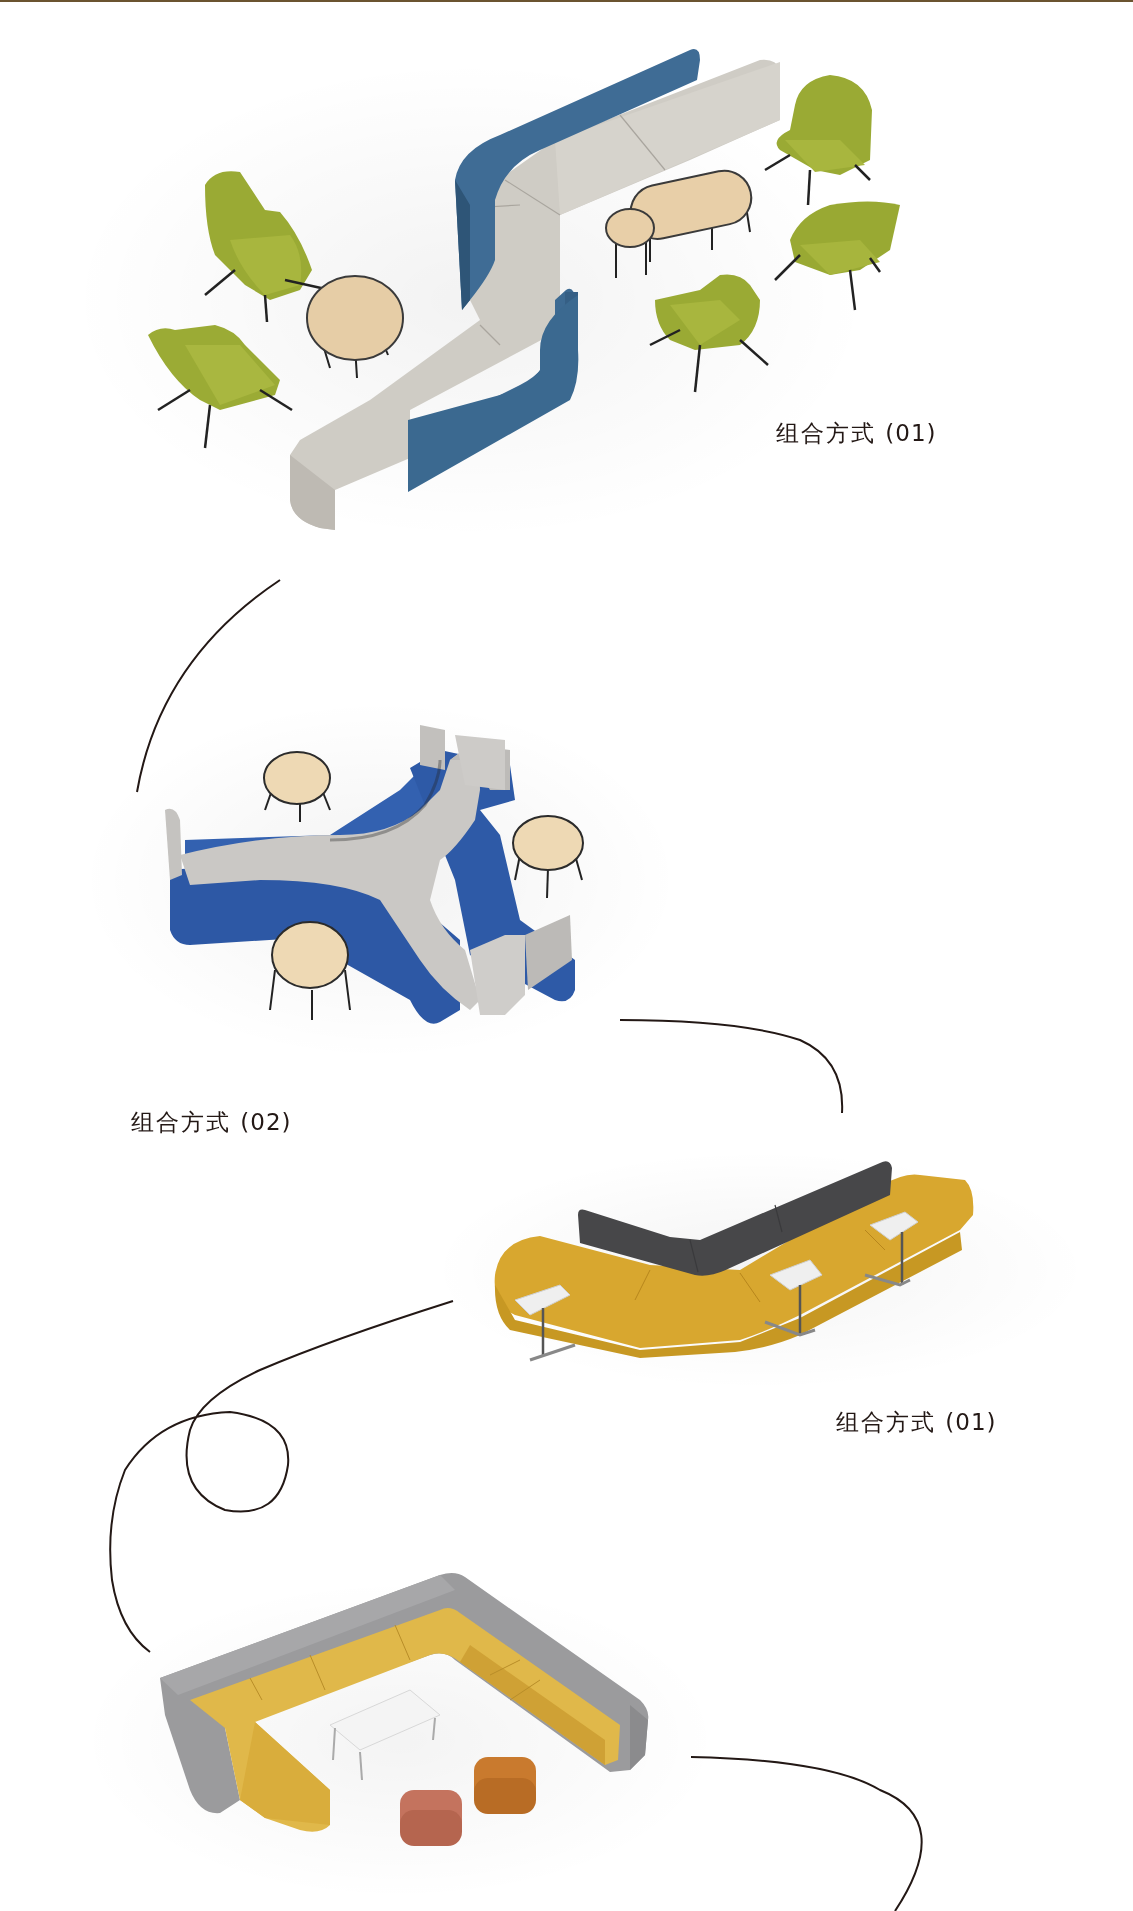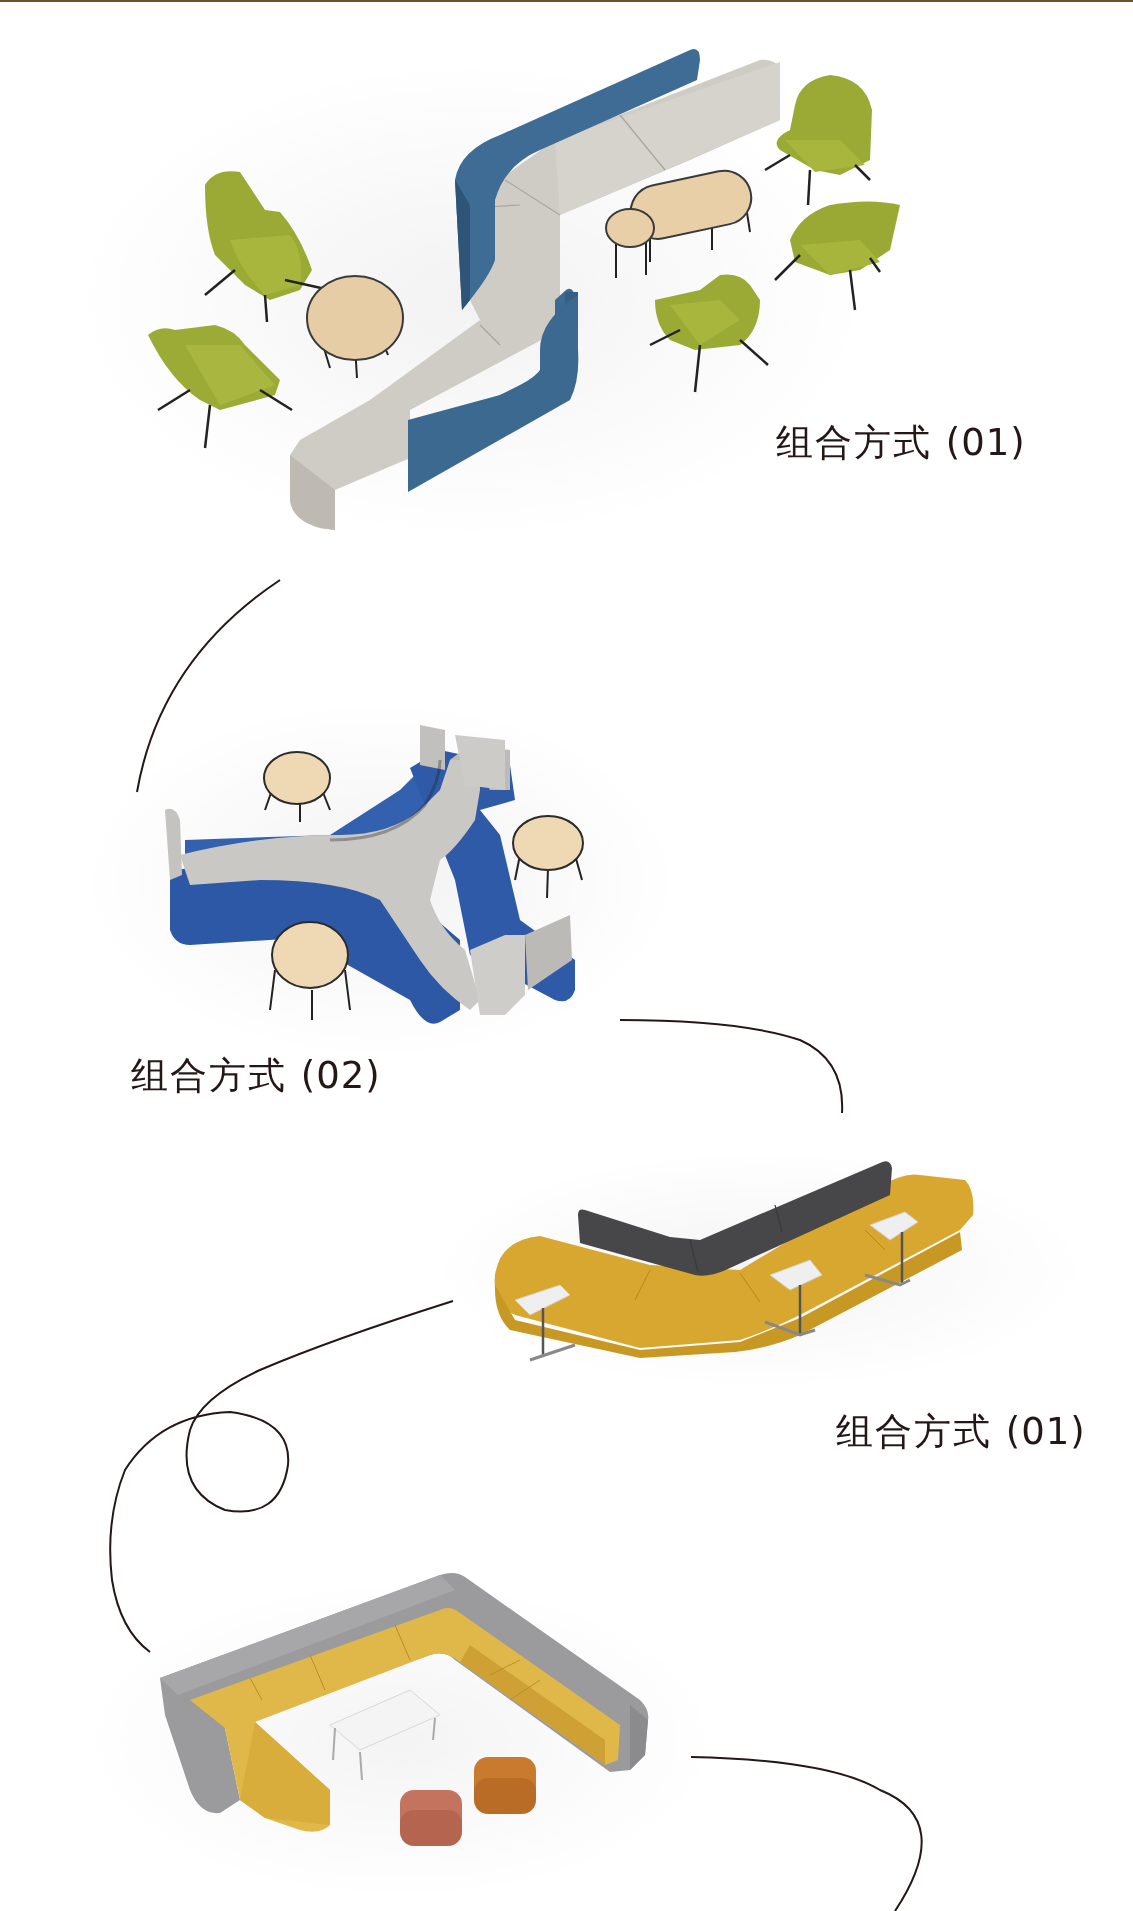--- a/index.html
+++ b/index.html
@@ -1,20 +1,20 @@
 <!DOCTYPE html>
 <html><head>
 <meta charset="utf-8">
 <style>
   html, body { margin: 0; padding: 0; background: #ffffff; }
   body { width: 1133px; height: 1911px; position: relative; overflow: hidden;
          font-family: "DejaVu Sans", "Liberation Sans", sans-serif; }
   .top-rule { position: absolute; left: 0; top: 0; width: 1133px; height: 2px; }
   .scene { position: absolute; left: 0; top: 0; width: 1133px; height: 1911px; }
-  .caption { position: absolute; font-size: 37px; color: #231815; letter-spacing: 2px;
+  .caption { position: absolute; font-size: 23px; color: #231815; letter-spacing: 2px;
              white-space: nowrap; font-weight: 400; }
   .caption .num { letter-spacing: 1px; }
 </style>
 </head>
 <body>
 
 <div class="top-rule" style="background:#6b5430;"></div>
 
 <svg class="scene" viewBox="0 0 1133 1911" xmlns="http://www.w3.org/2000/svg">
   <defs>
@@ -207,20 +207,20 @@
     </g>
   </g>
 
   <path d="M691 1757 Q830 1760 880 1790 Q955 1820 895 1911" fill="none" stroke="#231815" stroke-width="2"></path>
 </svg>
 
 <div class="caption" style="left:776px; top:418px;">
   <span>组合方式</span>
   <span class="num">(01)</span>
 </div>
-<div class="caption" style="left:131px; top:1051px;">
+<div class="caption" style="left:131px; top:1107px;">
   <span>组合方式</span>
   <span class="num">(02)</span>
 </div>
 <div class="caption" style="left:836px; top:1407px;">
   <span>组合方式</span>
   <span class="num">(01)</span>
 </div>
 
 </body></html>

